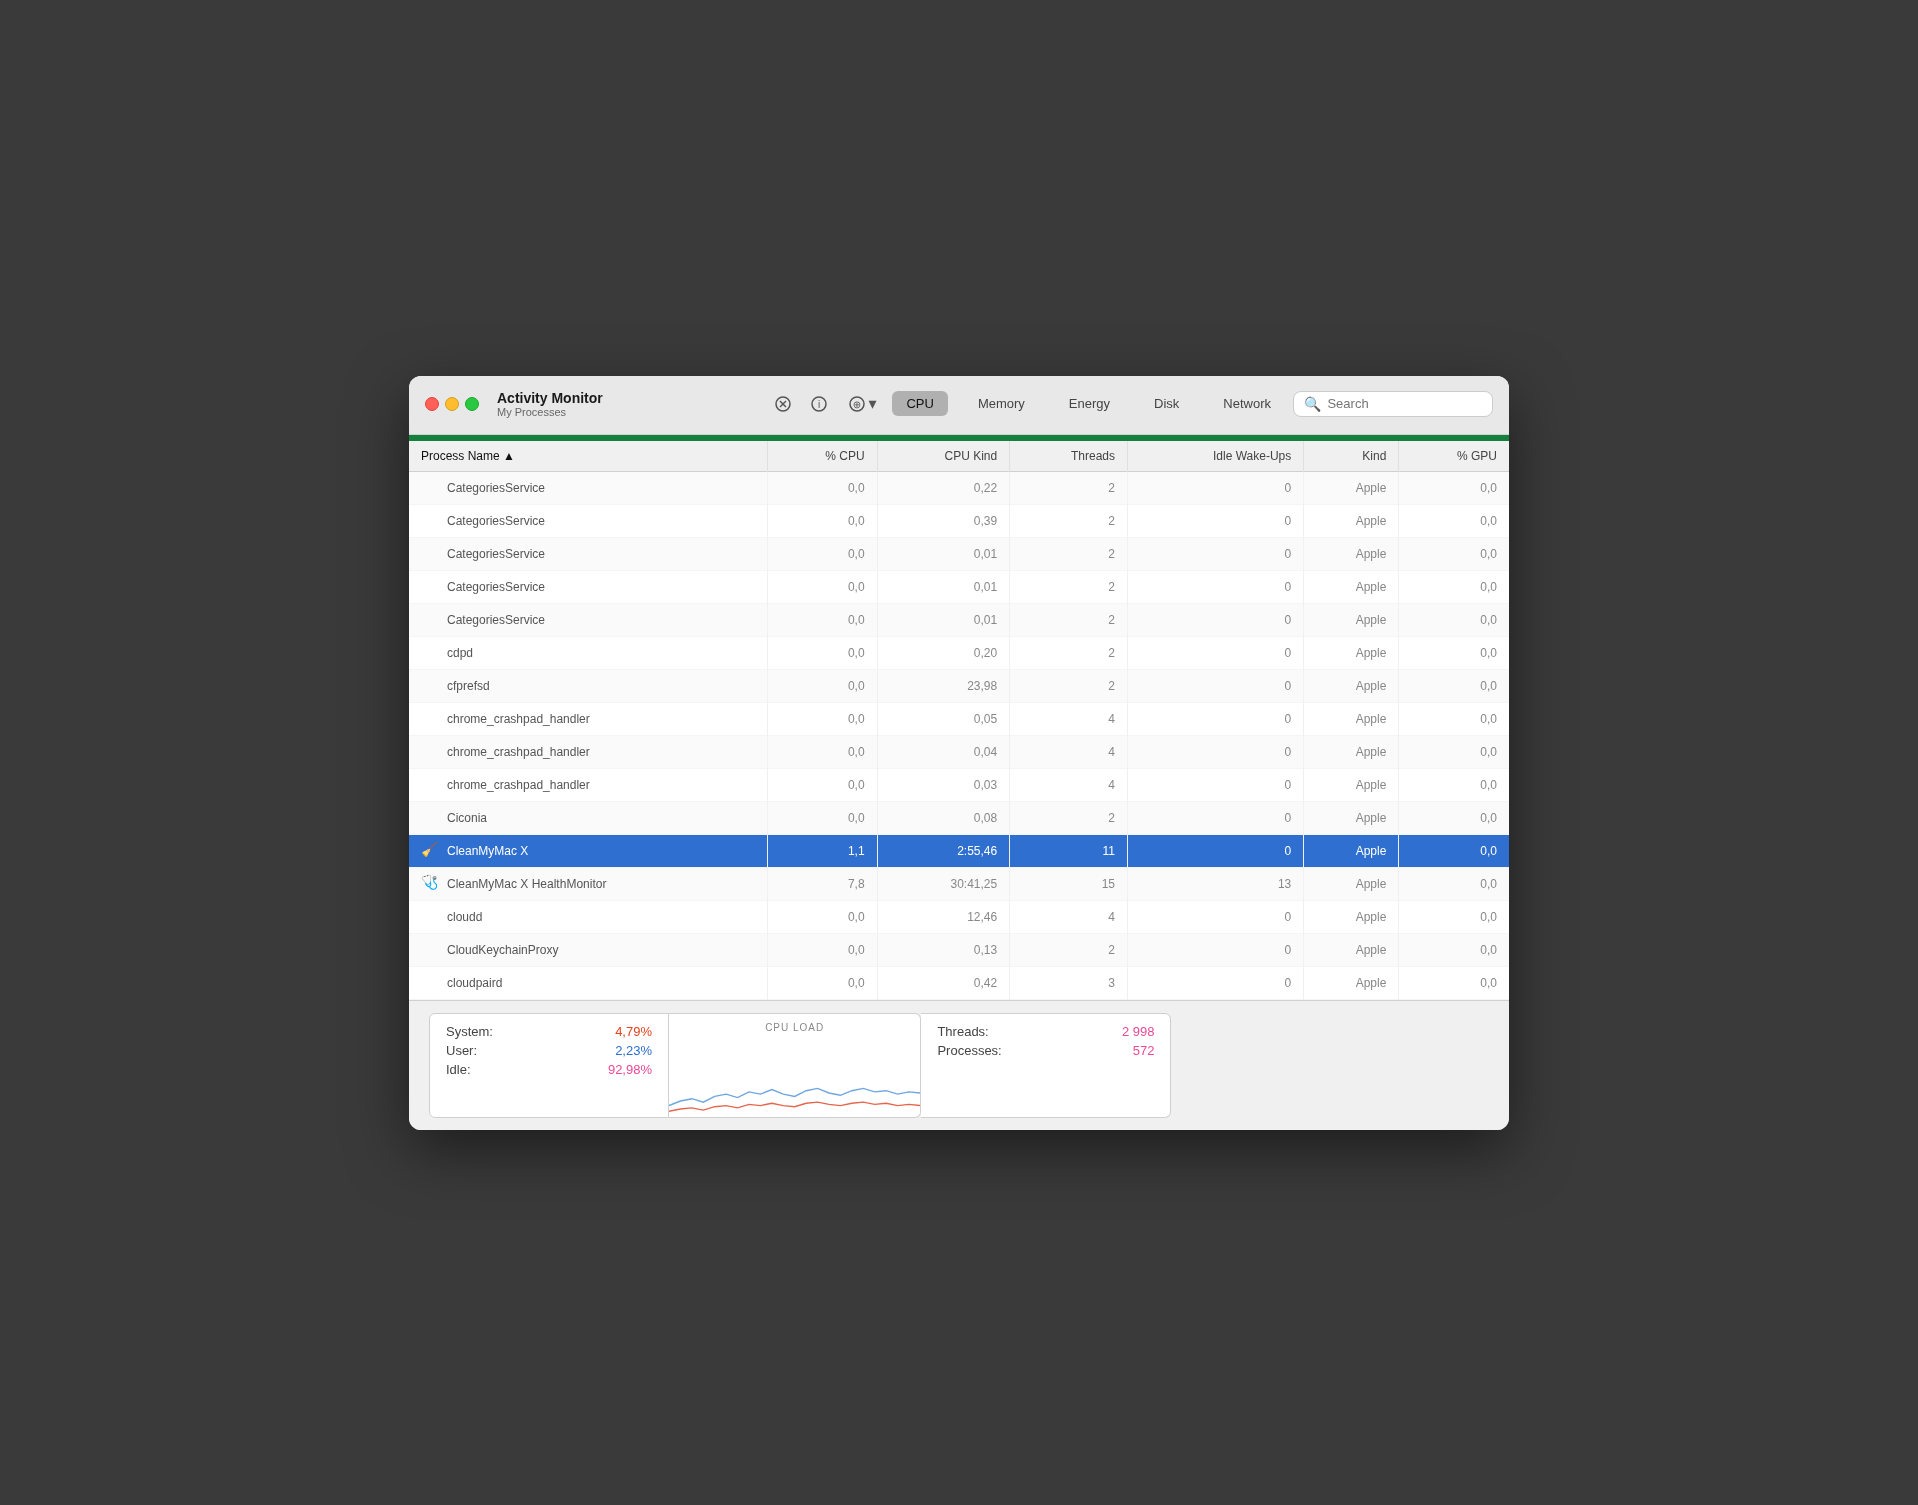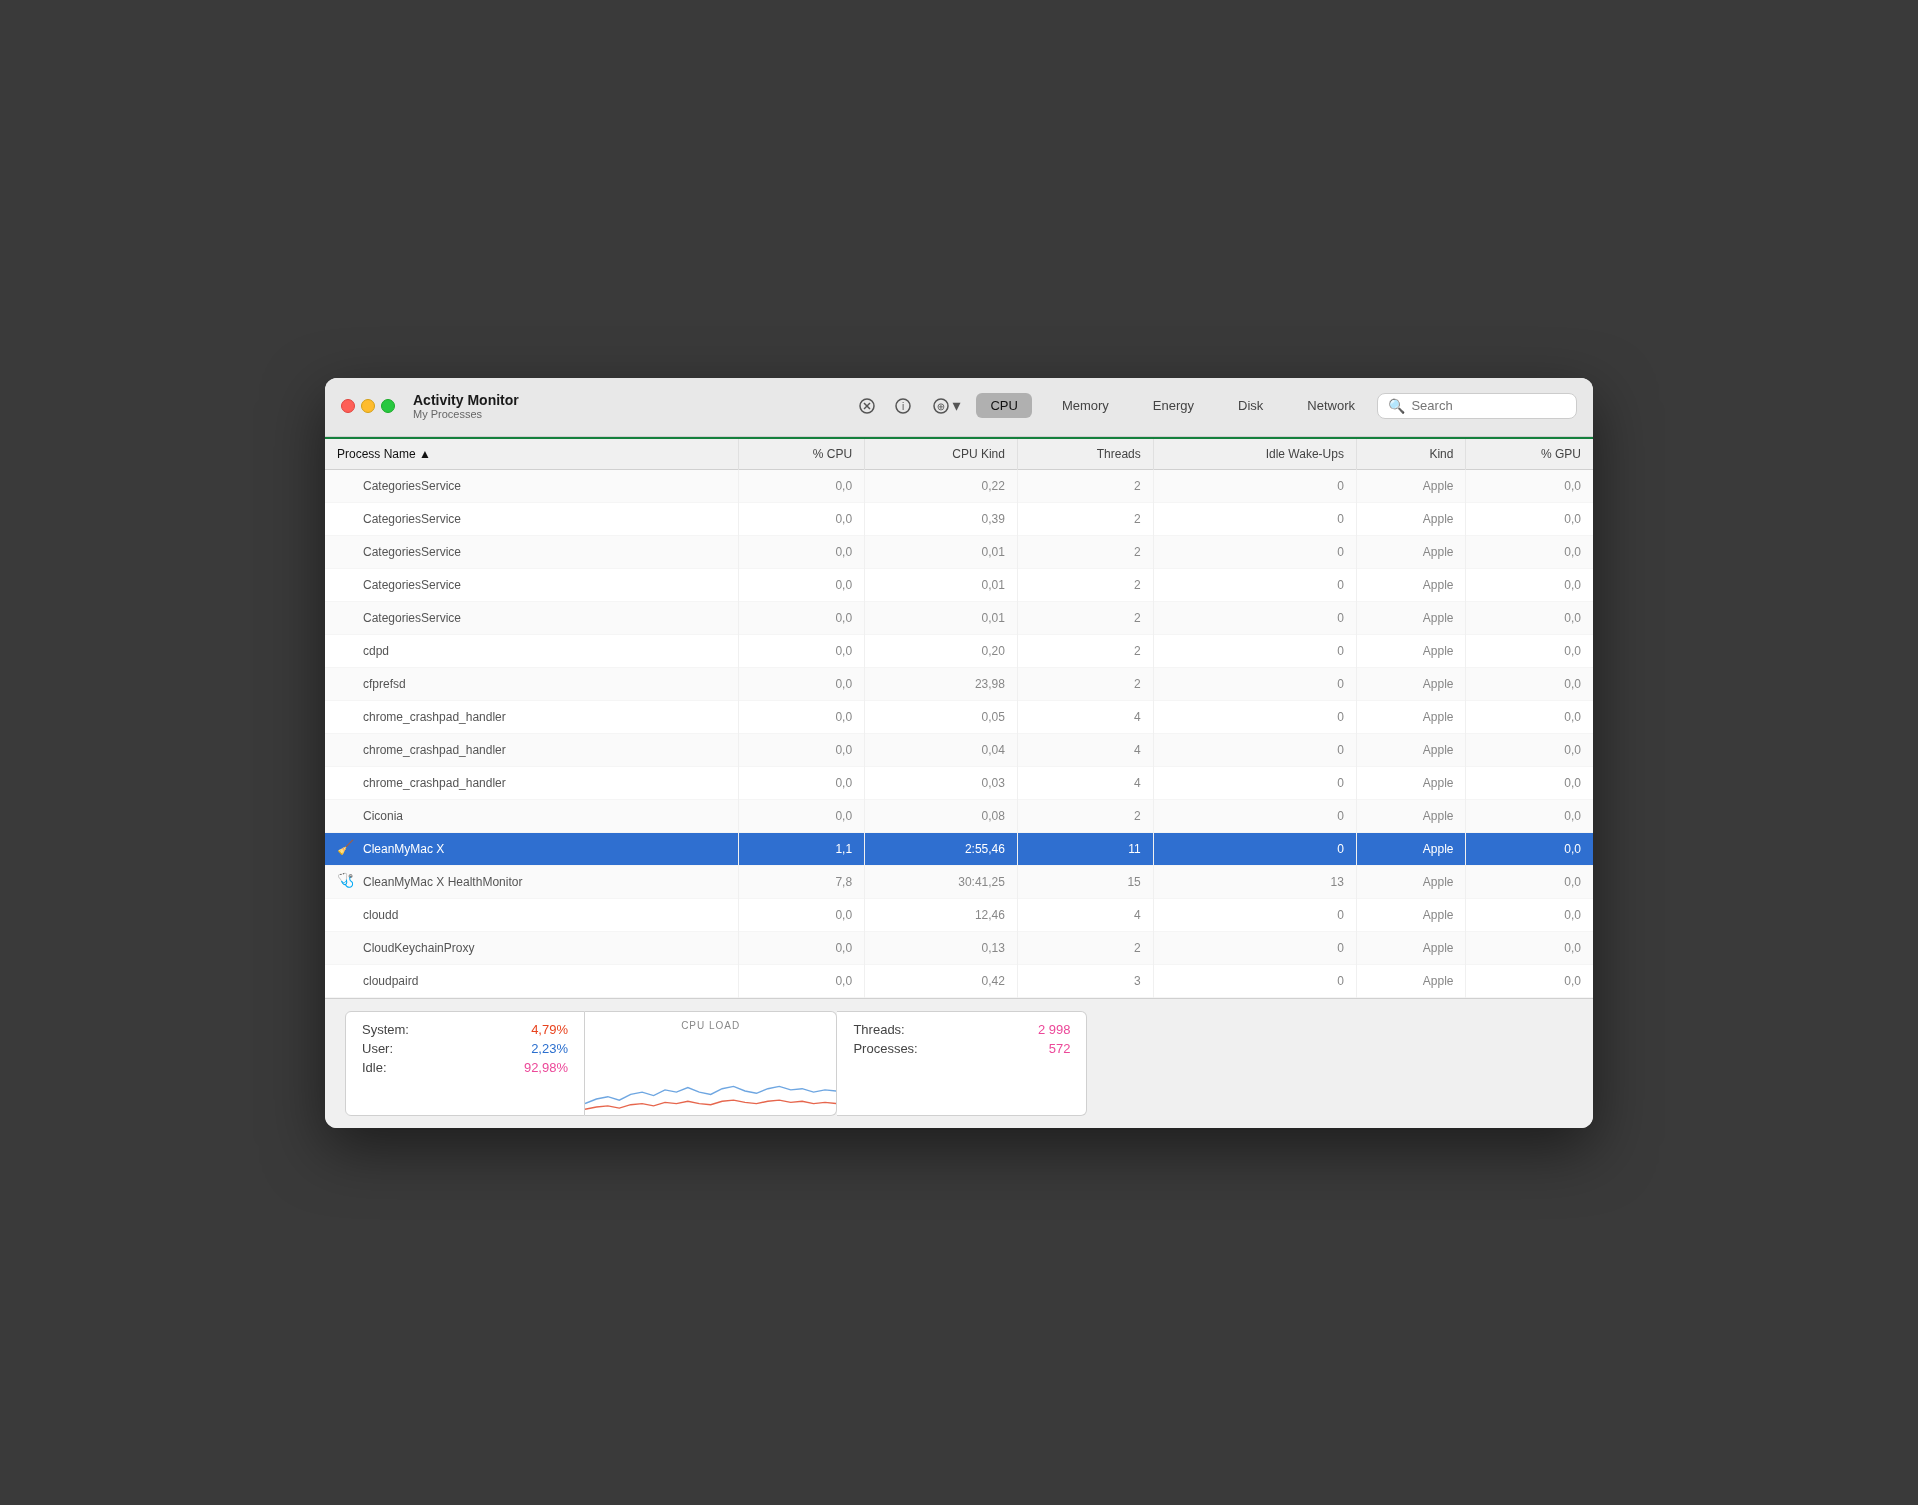--- a/index.html
+++ b/index.html
@@ -5,21 +5,21 @@
     * { box-sizing: border-box; margin: 0; padding: 0; }
     body {
       background: #3a3a3a;
       display: flex;
       justify-content: center;
       align-items: center;
       min-height: 100vh;
       font-family: -apple-system, BlinkMacSystemFont, "SF Pro Text", "Helvetica Neue", sans-serif;
     }
     .window {
-      width: 1268px;
+      width: 1100px;
       background: #f0f0f0;
       border-radius: 12px;
       box-shadow: 0 20px 60px rgba(0,0,0,0.5);
       overflow: hidden;
     }
     .titlebar {
       background: #e8e8e8;
       padding: 14px 16px 8px;
       border-bottom: 1px solid #d0d0d0;
     }
@@ -130,21 +130,21 @@
       overflow: hidden;
     }
     table {
       width: 100%;
       border-collapse: collapse;
       font-size: 13px;
     }
     thead tr {
       background: #f0f0f0;
       border-bottom: 1px solid #d0d0d0;
-      border-top: 2px solid #15803d;
+      border-top: 6px solid #15803d;
     }
     th {
       padding: 8px 12px;
       text-align: right;
       font-weight: 500;
       color: #444;
       font-size: 12px;
       cursor: pointer;
       user-select: none;
       border-right: 1px solid #e0e0e0;

